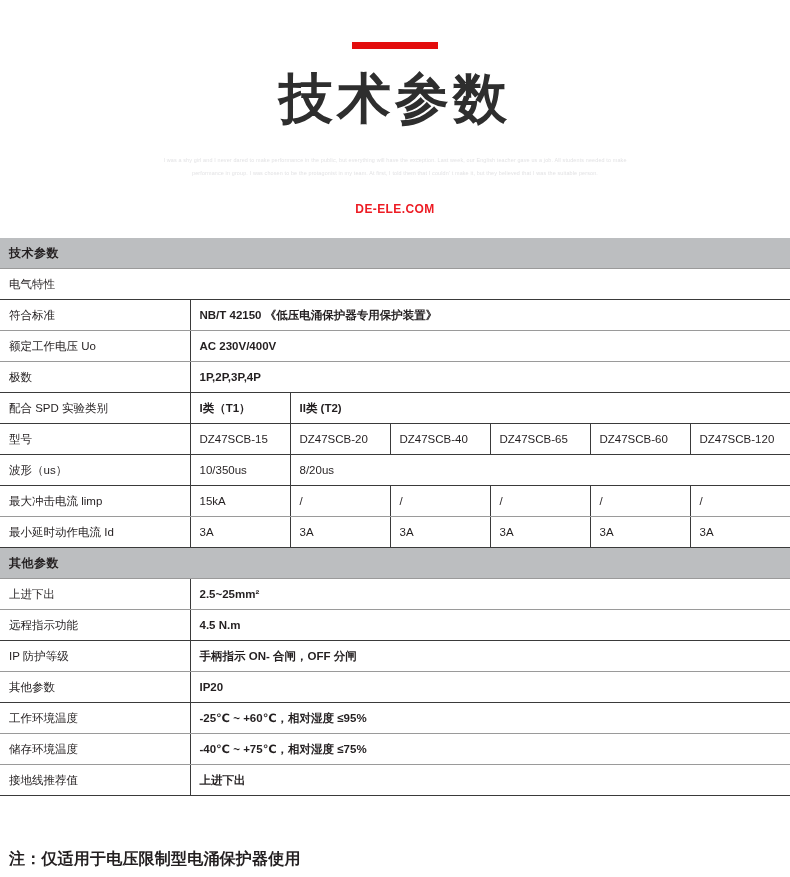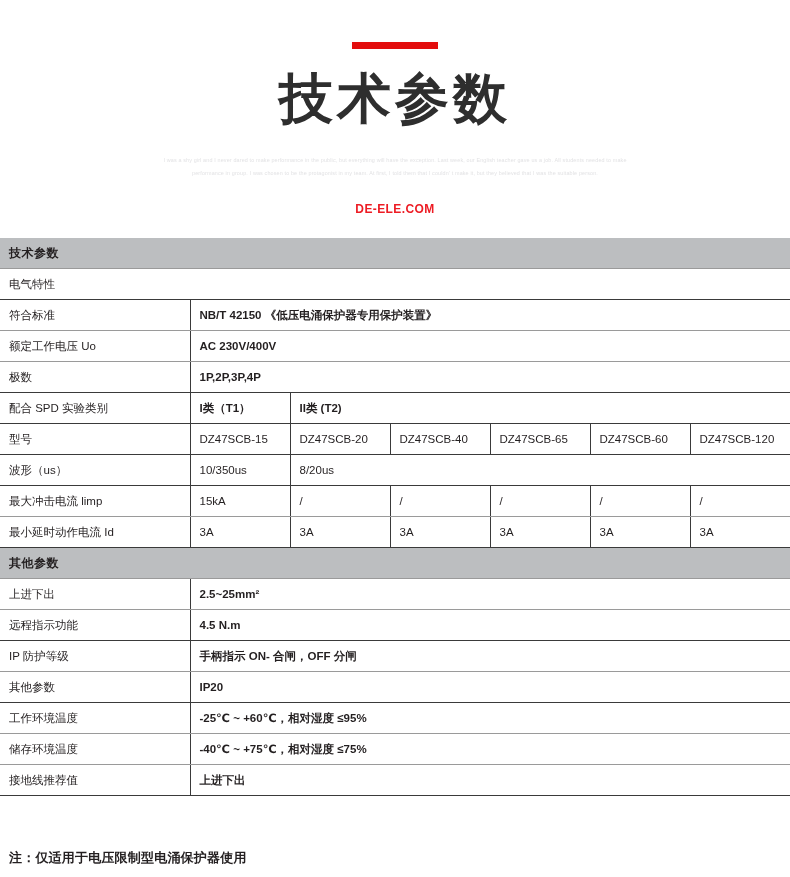--- a/index.html
+++ b/index.html
@@ -104,21 +104,21 @@
     text-align: left;
     padding: 0;
   }
   td.val-left { padding-left: 9px; font-weight: bold; }
   tr.thick-bottom td { border-bottom: 1px solid #3a3a3a; }
 
   .footnote {
     position: absolute;
     left: 9px;
     top: 849px;
-    font-size: 13px;
+    font-size: 16px;
     font-weight: bold;
     color: #231f20;
     letter-spacing: 0.2px;
   }
 </style>
 </head>
 <body>
 
 <div class="hero">
   <div class="accent-bar"></div>

